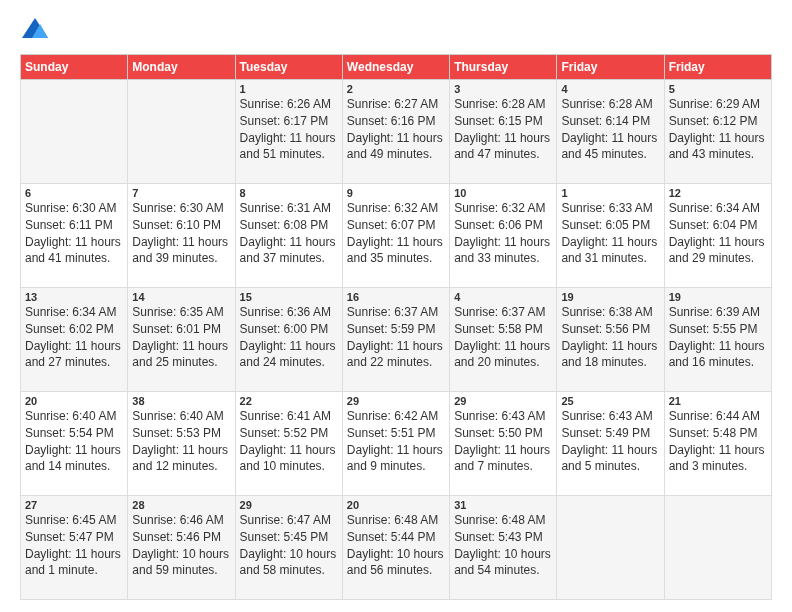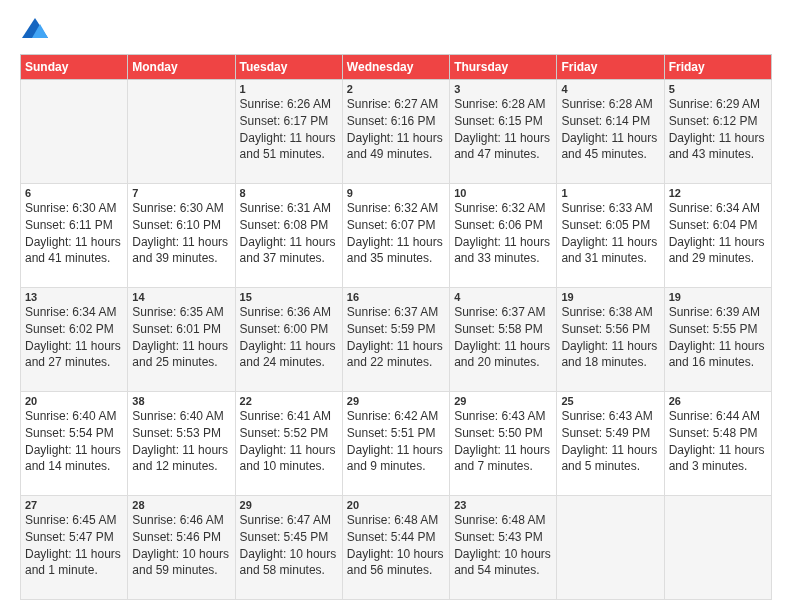--- a/index.html
+++ b/index.html
@@ -240,21 +240,21 @@
           </td>
           <td>
             <span class="day-number">29</span>
             <div class="day-info">Sunrise: 6:43 AM<br>Sunset: 5:50 PM<br>Daylight: 11 hours and 7 minutes.</div>
           </td>
           <td>
             <span class="day-number">25</span>
             <div class="day-info">Sunrise: 6:43 AM<br>Sunset: 5:49 PM<br>Daylight: 11 hours and 5 minutes.</div>
           </td>
           <td>
-            <span class="day-number">26</span>
+            <span class="day-number">21</span>
             <div class="day-info">Sunrise: 6:44 AM<br>Sunset: 5:48 PM<br>Daylight: 11 hours and 3 minutes.</div>
           </td>
         </tr>
         <tr>
           <td>
             <span class="day-number">27</span>
             <div class="day-info">Sunrise: 6:45 AM<br>Sunset: 5:47 PM<br>Daylight: 11 hours and 1 minute.</div>
           </td>
           <td>
             <span class="day-number">28</span>
@@ -262,21 +262,21 @@
           </td>
           <td>
             <span class="day-number">29</span>
             <div class="day-info">Sunrise: 6:47 AM<br>Sunset: 5:45 PM<br>Daylight: 10 hours and 58 minutes.</div>
           </td>
           <td>
             <span class="day-number">20</span>
             <div class="day-info">Sunrise: 6:48 AM<br>Sunset: 5:44 PM<br>Daylight: 10 hours and 56 minutes.</div>
           </td>
           <td>
-            <span class="day-number">23</span>
+            <span class="day-number">31</span>
             <div class="day-info">Sunrise: 6:48 AM<br>Sunset: 5:43 PM<br>Daylight: 10 hours and 54 minutes.</div>
           </td>
           <td class="empty-cell"></td>
           <td class="empty-cell"></td>
         </tr>
       </tbody>
   </table>
 </div>
 
 </body></html>

